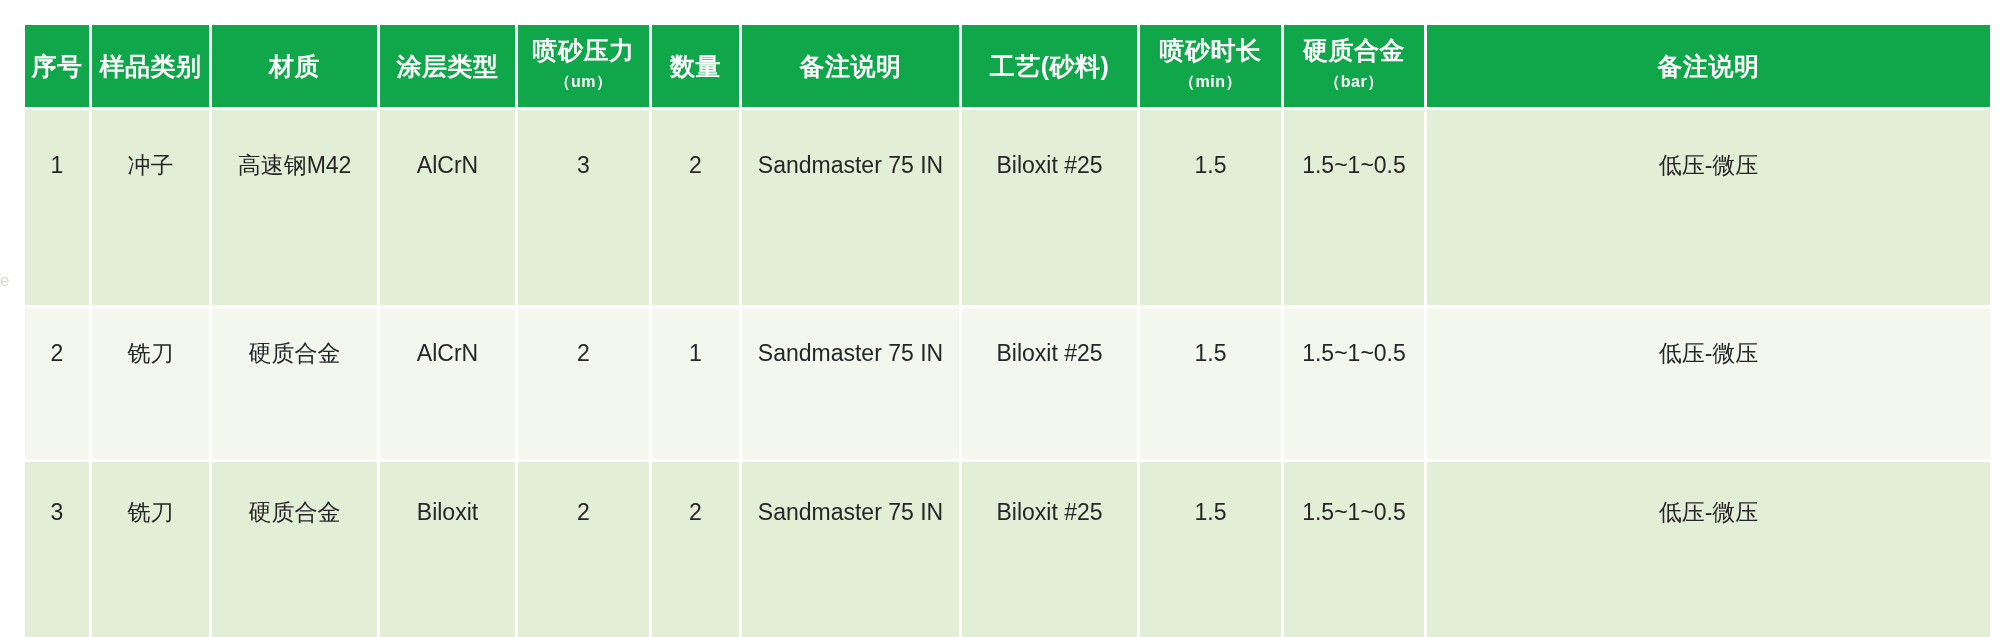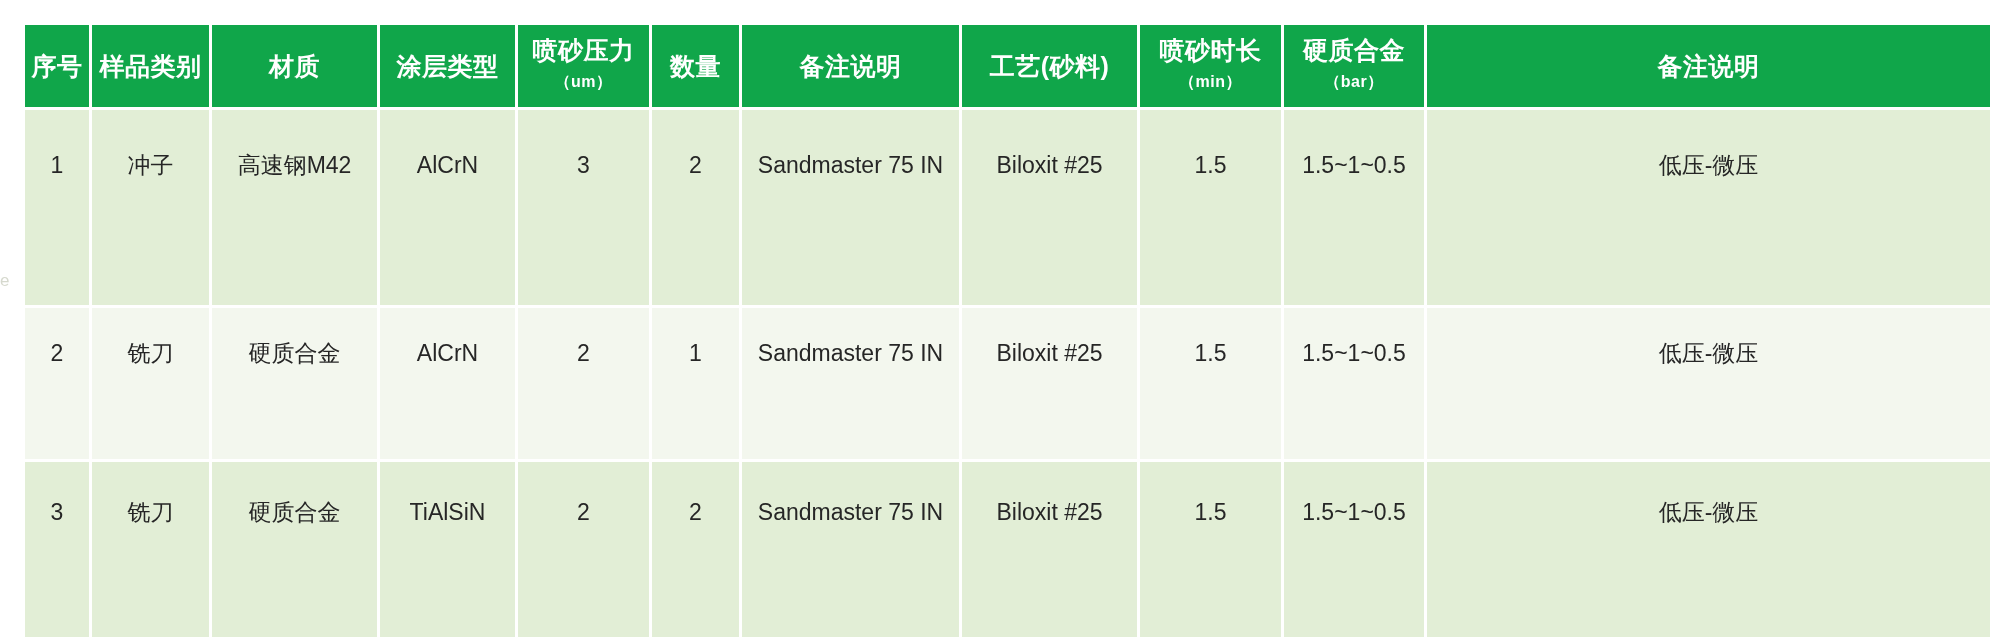--- a/index.html
+++ b/index.html
@@ -232,21 +232,21 @@
         <td>
             <span class="cv">3</span>
           </td>
         <td>
             <span class="cv">铣刀</span>
           </td>
         <td>
             <span class="cv">硬质合金</span>
           </td>
         <td>
-            <span class="cv">TiAlSiN</span>
+            <span class="cv">Biloxit</span>
           </td>
         <td>
             <span class="cv">2</span>
           </td>
         <td>
             <span class="cv">2</span>
           </td>
         <td>
             <span class="cv">Sandmaster 75 IN</span>
           </td>

